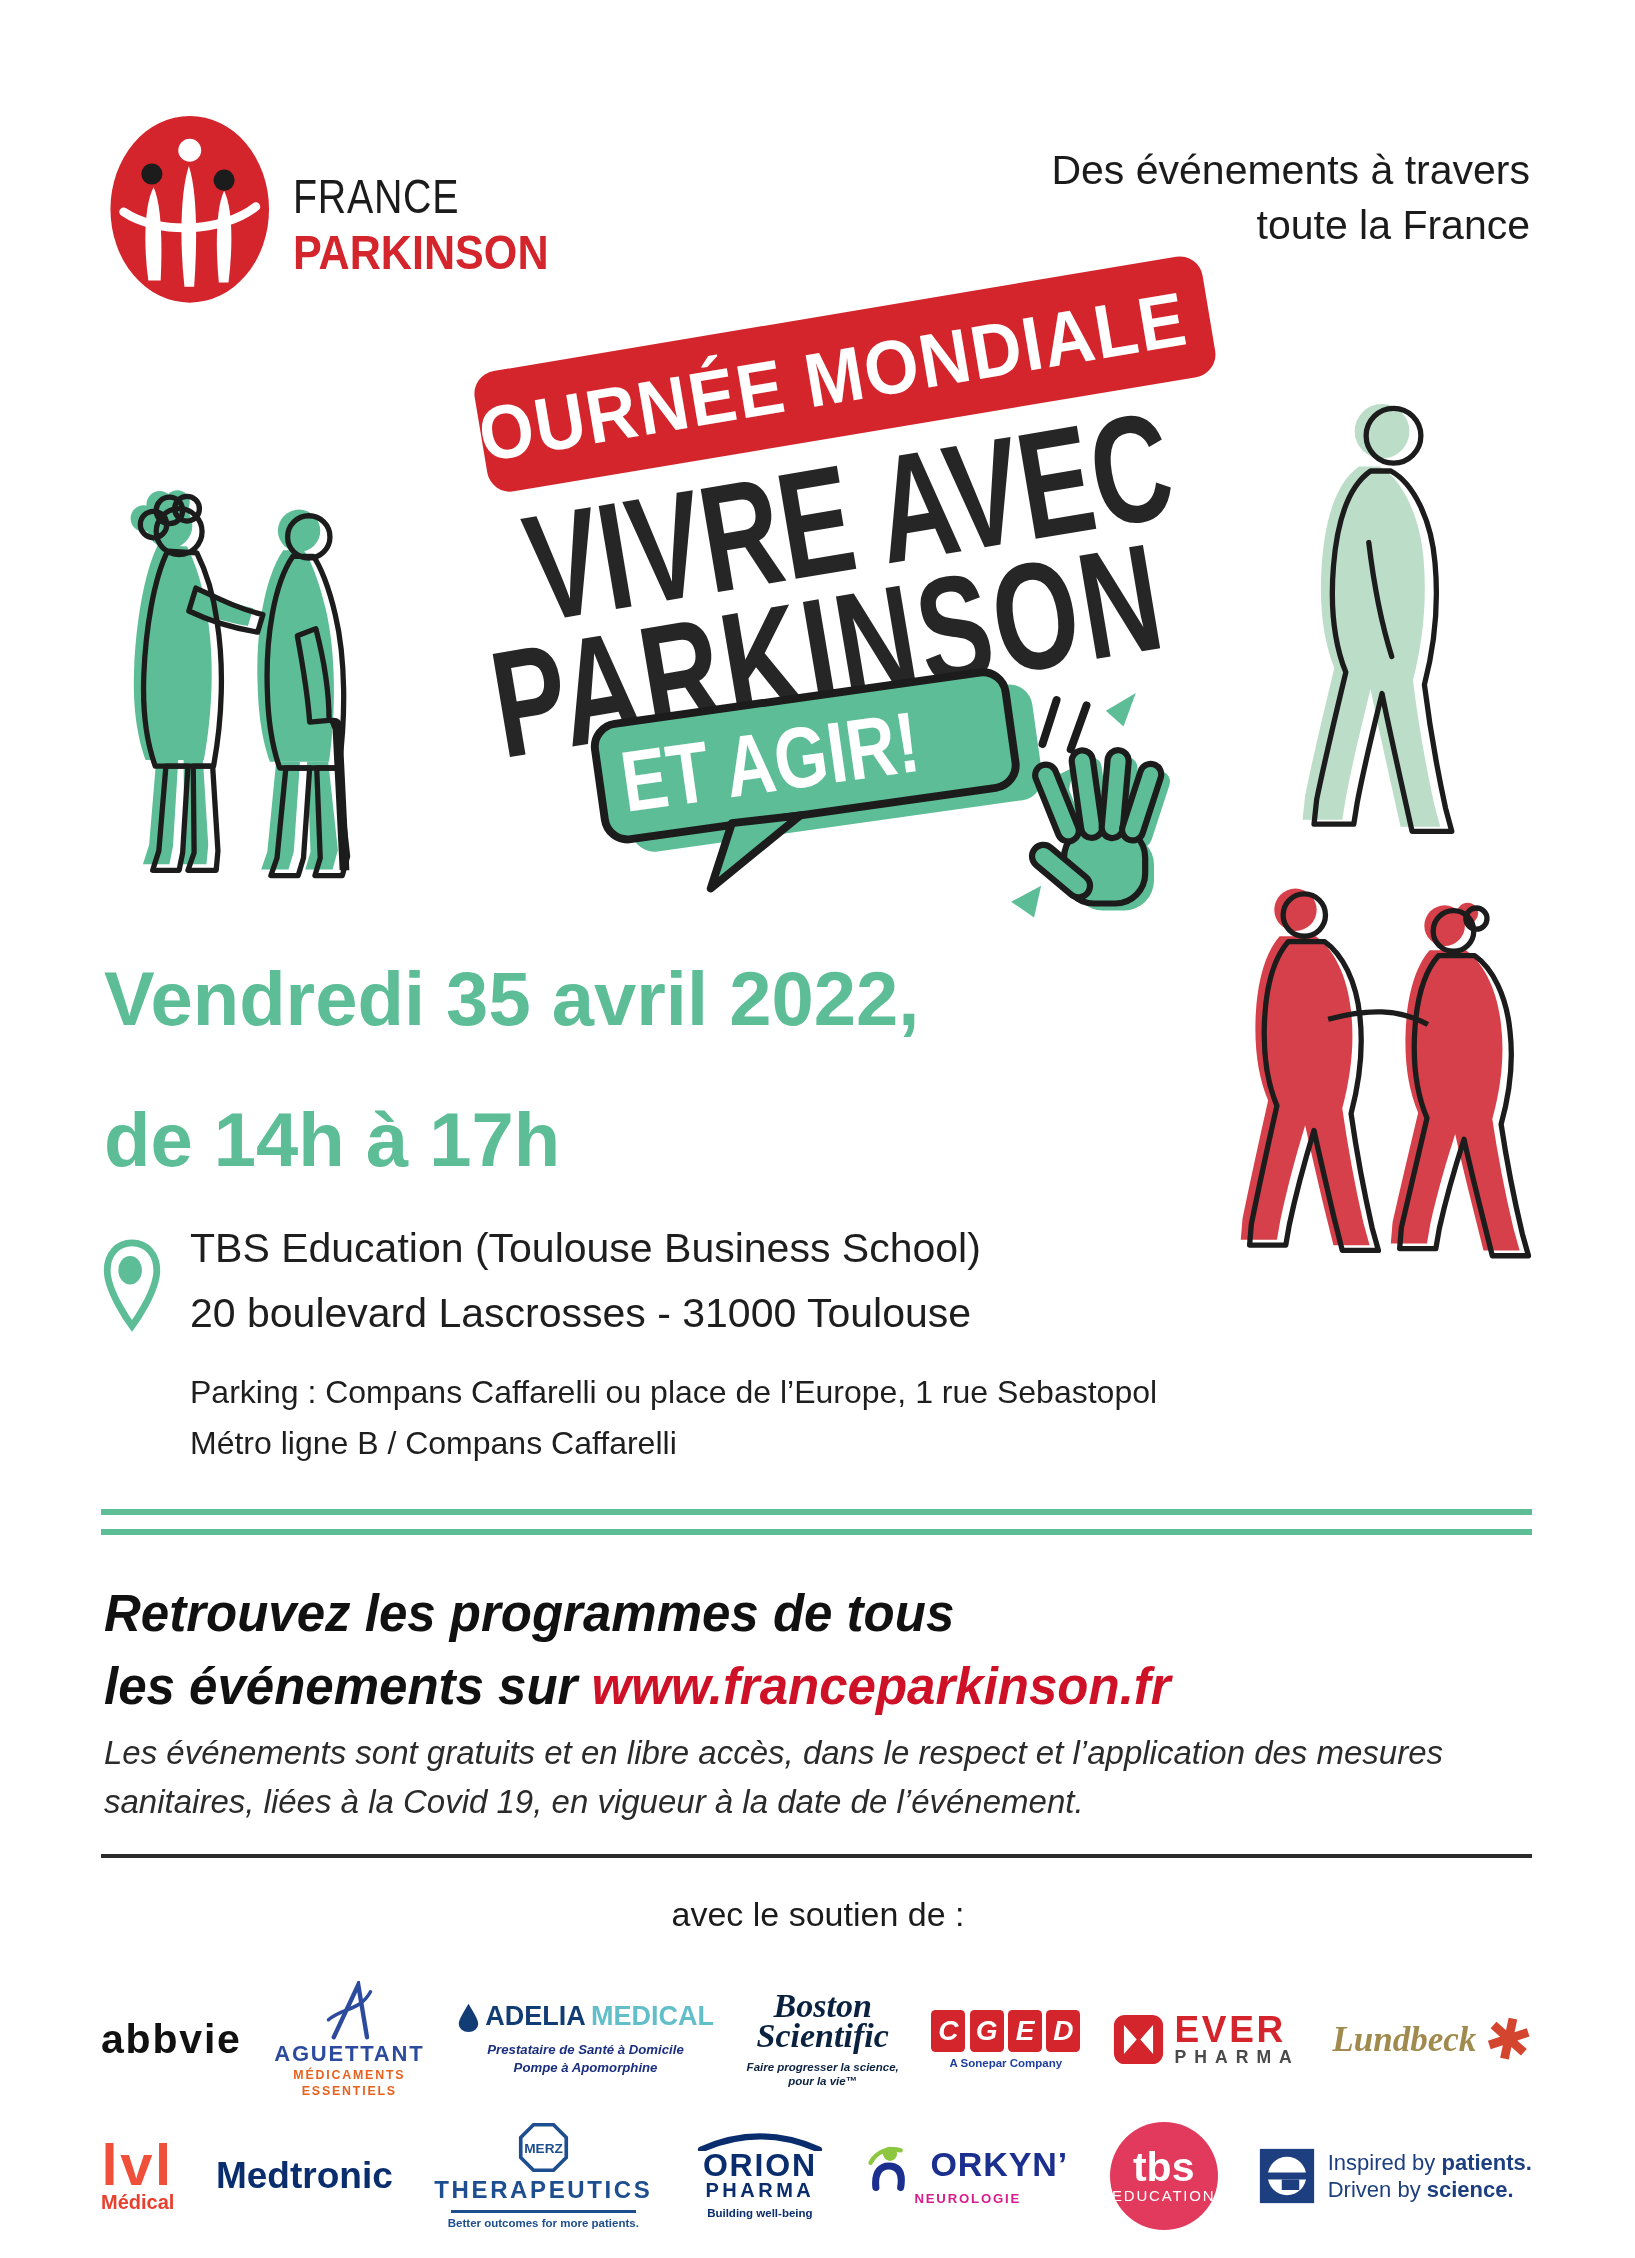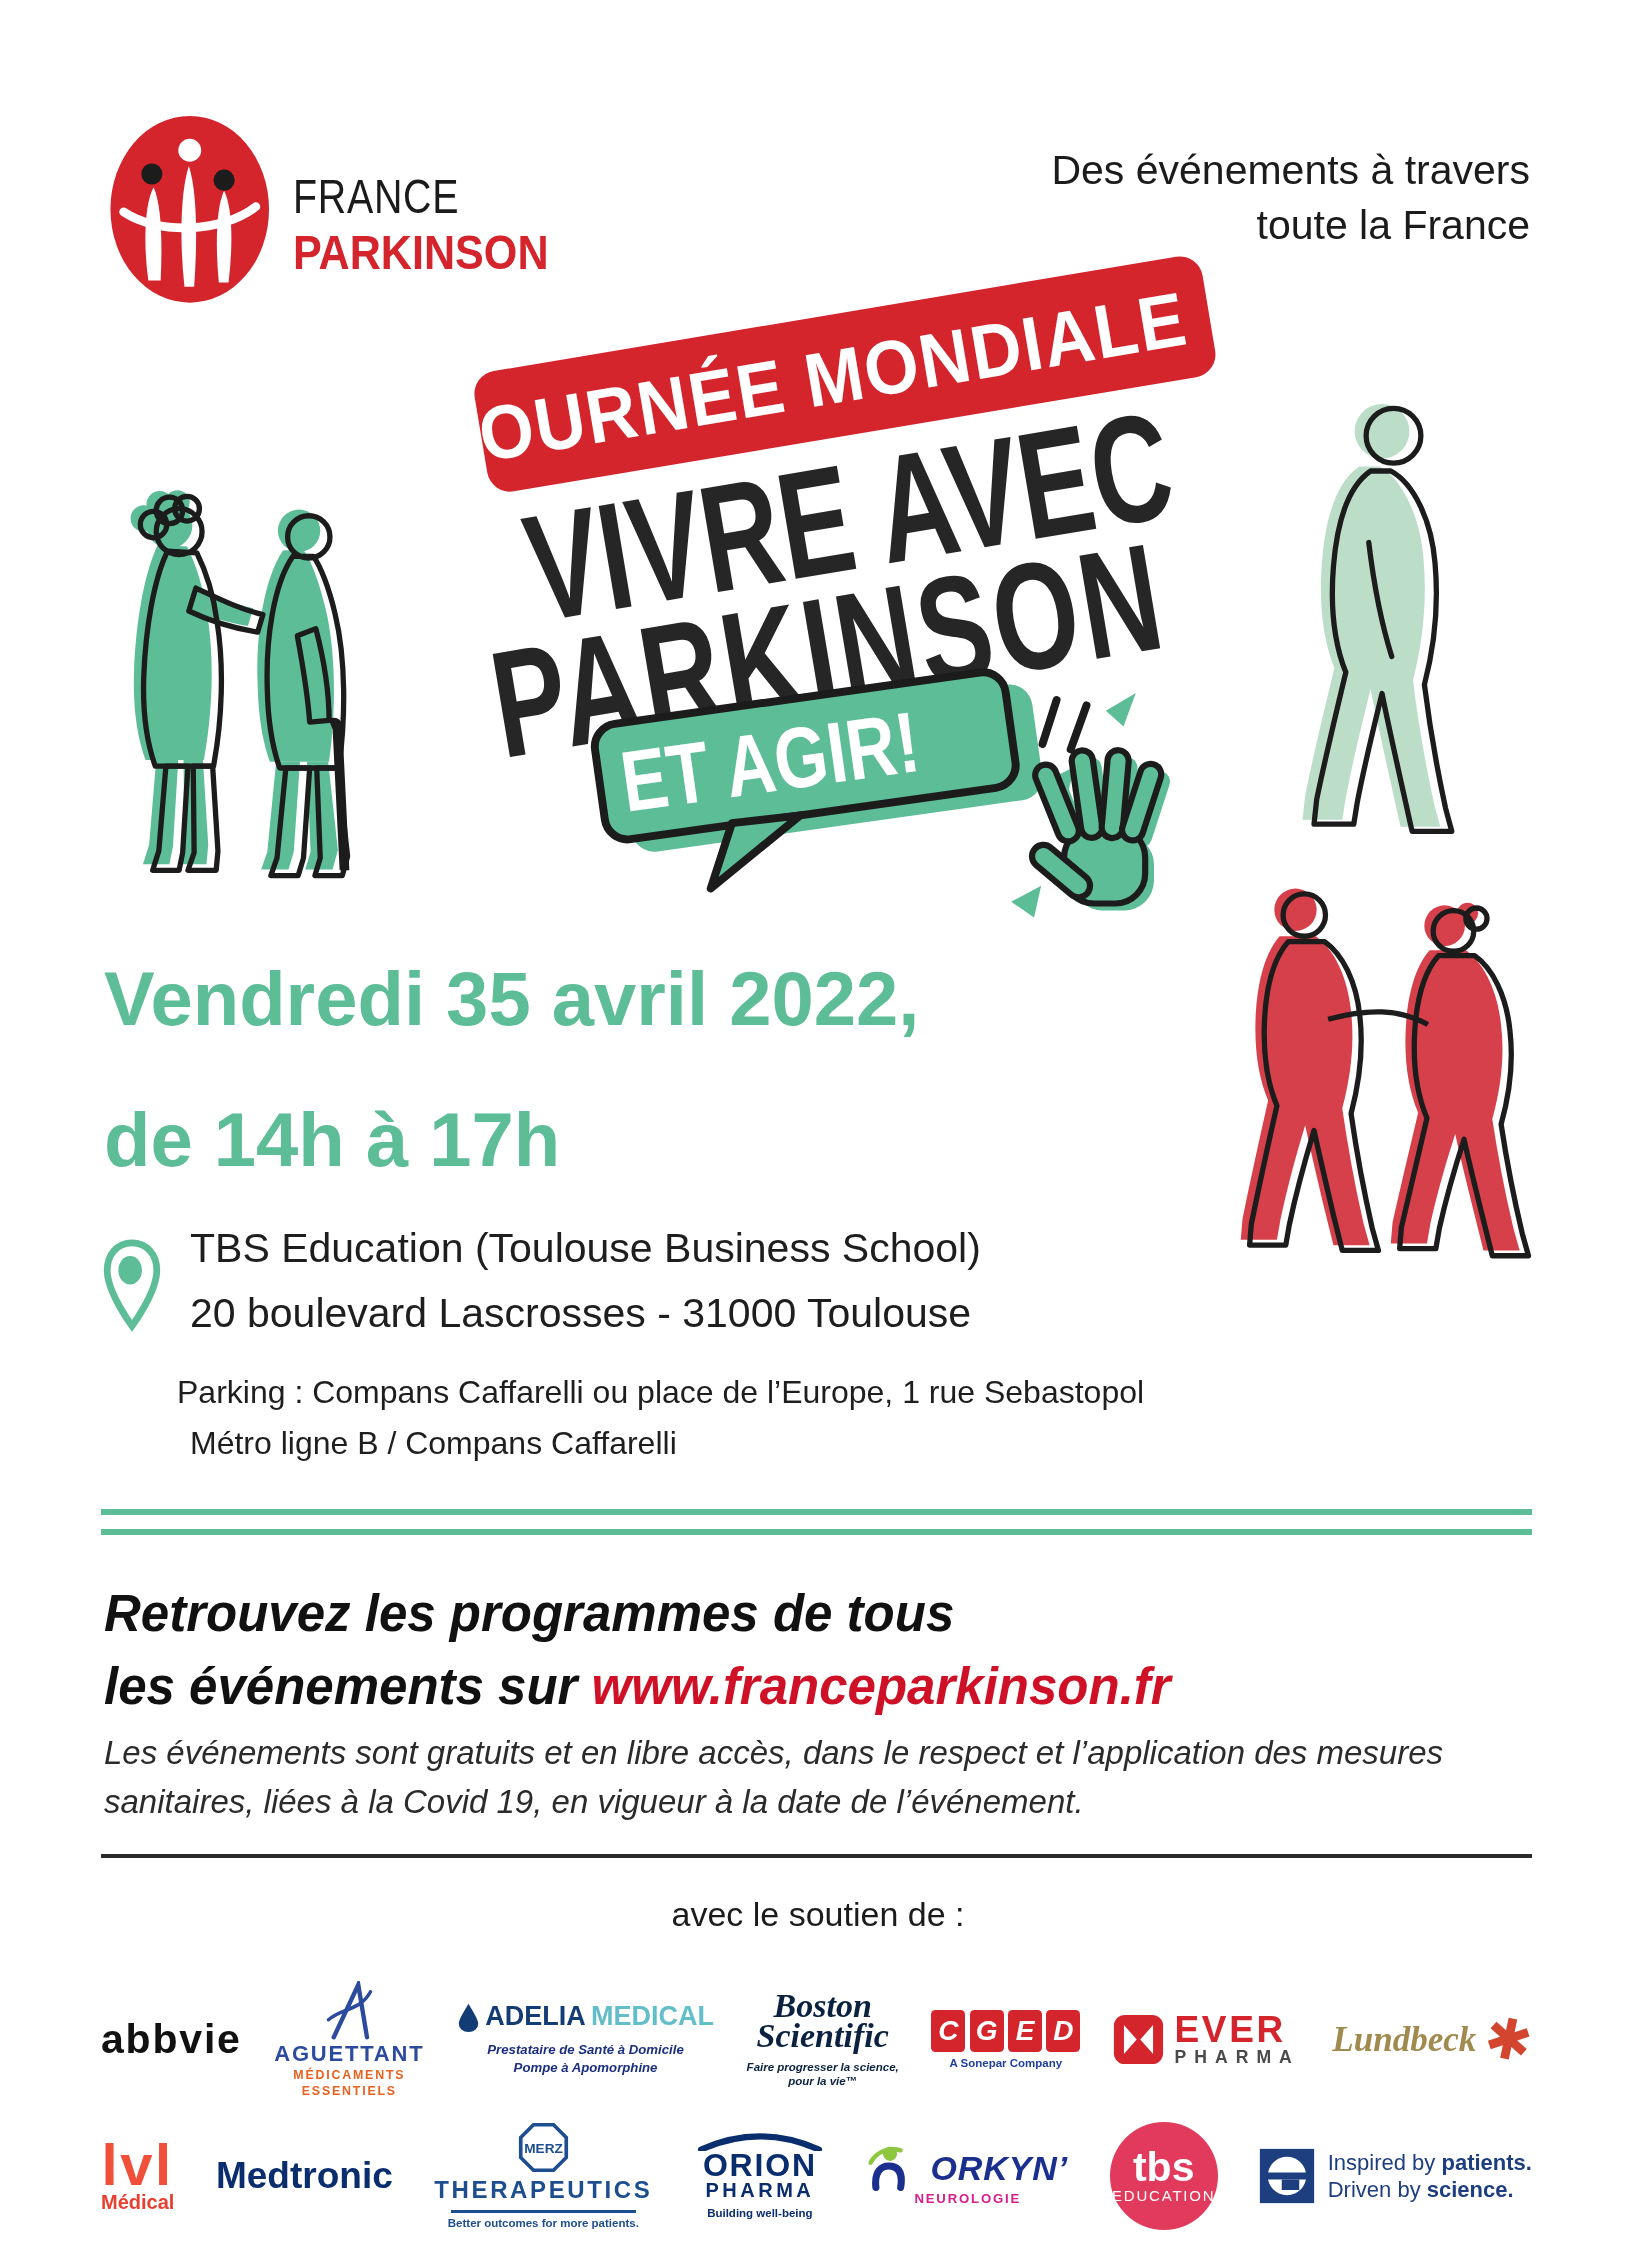--- a/index.html
+++ b/index.html
@@ -190,21 +190,21 @@
 
   <div class="abs date-line" style="left:104px;top:955px;">Vendredi 35 avril 2022,</div>
   <div class="abs date-line" style="left:104px;top:1096px;">de 14h à 17h</div>
 
   <svg class="abs" style="left:101px;top:1216px;" width="62" height="137" viewBox="0 0 100 150">
     <path d="M50,8 C26,8 10,27 10,52 C10,88 50,142 50,142 C50,142 90,88 90,52 C90,27 74,8 50,8 Z" fill="#ffffff" stroke="#5CBD97" stroke-width="11"></path>
     <ellipse cx="47" cy="52" rx="19" ry="23" fill="#5CBD97"></ellipse>
   </svg>
   <div class="abs venue-line" style="left:190px;top:1225px;">TBS Education (Toulouse Business School)</div>
   <div class="abs venue-line" style="left:190px;top:1290px;">20 boulevard Lascrosses - 31000 Toulouse</div>
-  <div class="abs parking-line" style="left:177px;top:1374px;">Parking : Compans Caffarelli ou place de l’Europe, 1 rue Sebastopol</div>
+  <div class="abs parking-line" style="left:190px;top:1374px;">Parking : Compans Caffarelli ou place de l’Europe, 1 rue Sebastopol</div>
   <div class="abs parking-line" style="left:190px;top:1425px;">Métro ligne B / Compans Caffarelli</div>
 
   <div class="abs green-rule" style="left:101px;top:1509px;width:1431px;"></div>
   <div class="abs green-rule" style="left:101px;top:1529px;width:1431px;"></div>
 
   <div class="abs programs-line" style="left:104px;top:1584px;">Retrouvez les programmes de tous</div>
   <div class="abs note-line" style="left:104px;top:1734px;">Les événements sont gratuits et en libre accès, dans le respect et l’application des mesures</div>
   <div class="abs programs-line" style="left:104px;top:1657px;">
     <span>les événements sur </span><span class="programs-url">www.franceparkinson.fr</span>
   </div>
@@ -301,21 +301,21 @@
     <div class="sp">
       <svg width="132" height="19.4" viewBox="0 0 150 22">
         <path d="M8,20 Q75,-10 142,20" stroke="#0A2D6E" stroke-width="7" fill="none" stroke-linecap="round"></path>
       </svg>
       <div class="orion-name">ORION</div>
       <div class="orion-name2">PHARMA</div>
       <div class="orion-sub">Building well-being</div>
     </div>
 
     <div class="sp">
-      <div style="display:flex;align-items:center;gap:24px;font-style:italic;">
+      <div style="display:flex;align-items:flex-start;gap:24px;">
         <svg width="39" height="46" viewBox="0 0 44 52">
           <circle cx="26" cy="10" r="8" fill="#8DC63F"></circle>
           <path d="M10,48 C8,30 16,22 28,24 C38,26 40,36 38,48" fill="none" stroke="#1B2F8F" stroke-width="8" stroke-linecap="round"></path>
           <path d="M4,20 C10,8 24,2 38,6" fill="none" stroke="#8DC63F" stroke-width="5" stroke-linecap="round"></path>
         </svg>
         <span class="orkyn-name">ORKYN’</span>
       </div>
       <div class="orkyn-sub">NEUROLOGIE</div>
     </div>
 

